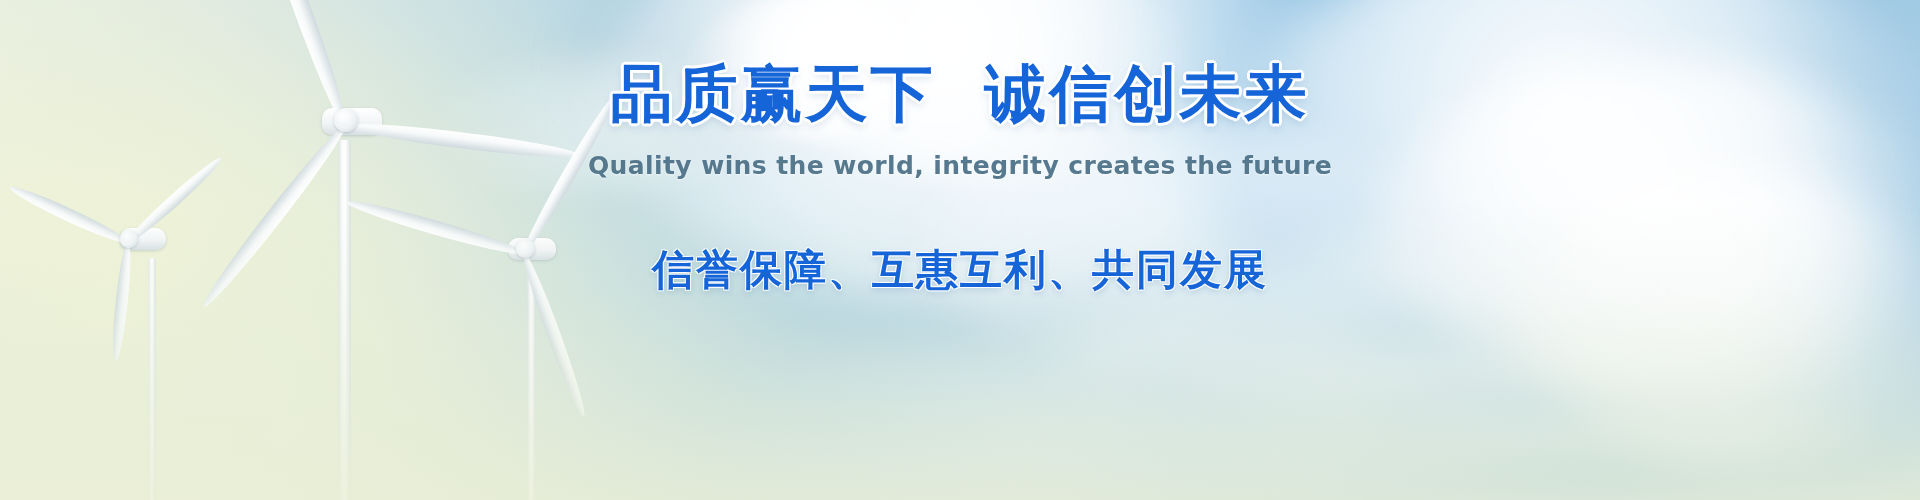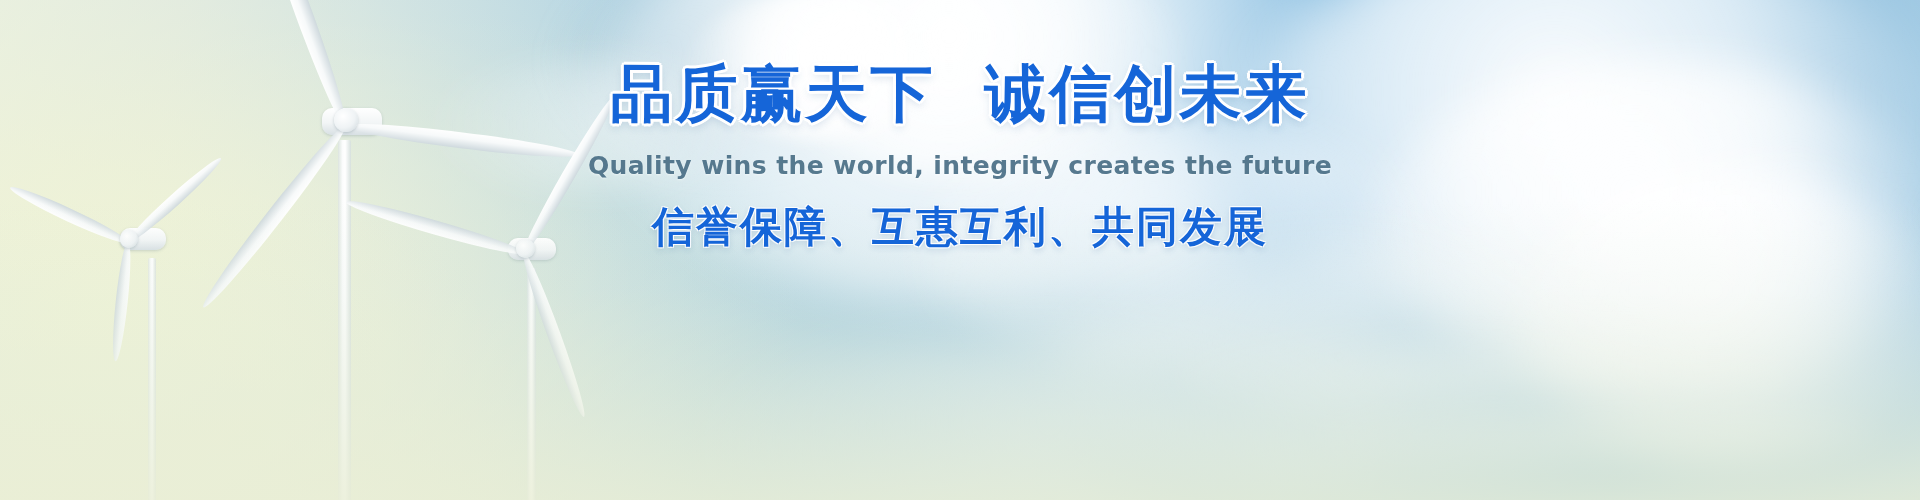--- a/index.html
+++ b/index.html
@@ -127,21 +127,21 @@
     margin-top:26px;
     font-family:"DejaVu Sans", "Liberation Sans", sans-serif;
     font-weight:bold;
     font-size:25px;
     letter-spacing:0.4px;
     color:#4a6f86;
     opacity:0.92;
     text-shadow:0 1px 2px rgba(255,255,255,0.55);
   }
   .tagline {
-    margin-top:19px;
+    margin-top:62px;
     font-family:"DejaVu Sans", "Liberation Sans", sans-serif;
     font-weight:bold;
     font-size:42px;
     letter-spacing:2px;
     color:#1565d8;
     text-shadow:
       -1px -1px 0 rgba(255,255,255,0.85), 1px -1px 0 rgba(255,255,255,0.85),
       -1px  1px 0 rgba(255,255,255,0.85), 1px  1px 0 rgba(255,255,255,0.85),
        0 3px 6px rgba(40,90,150,0.2);
     white-space:pre;

